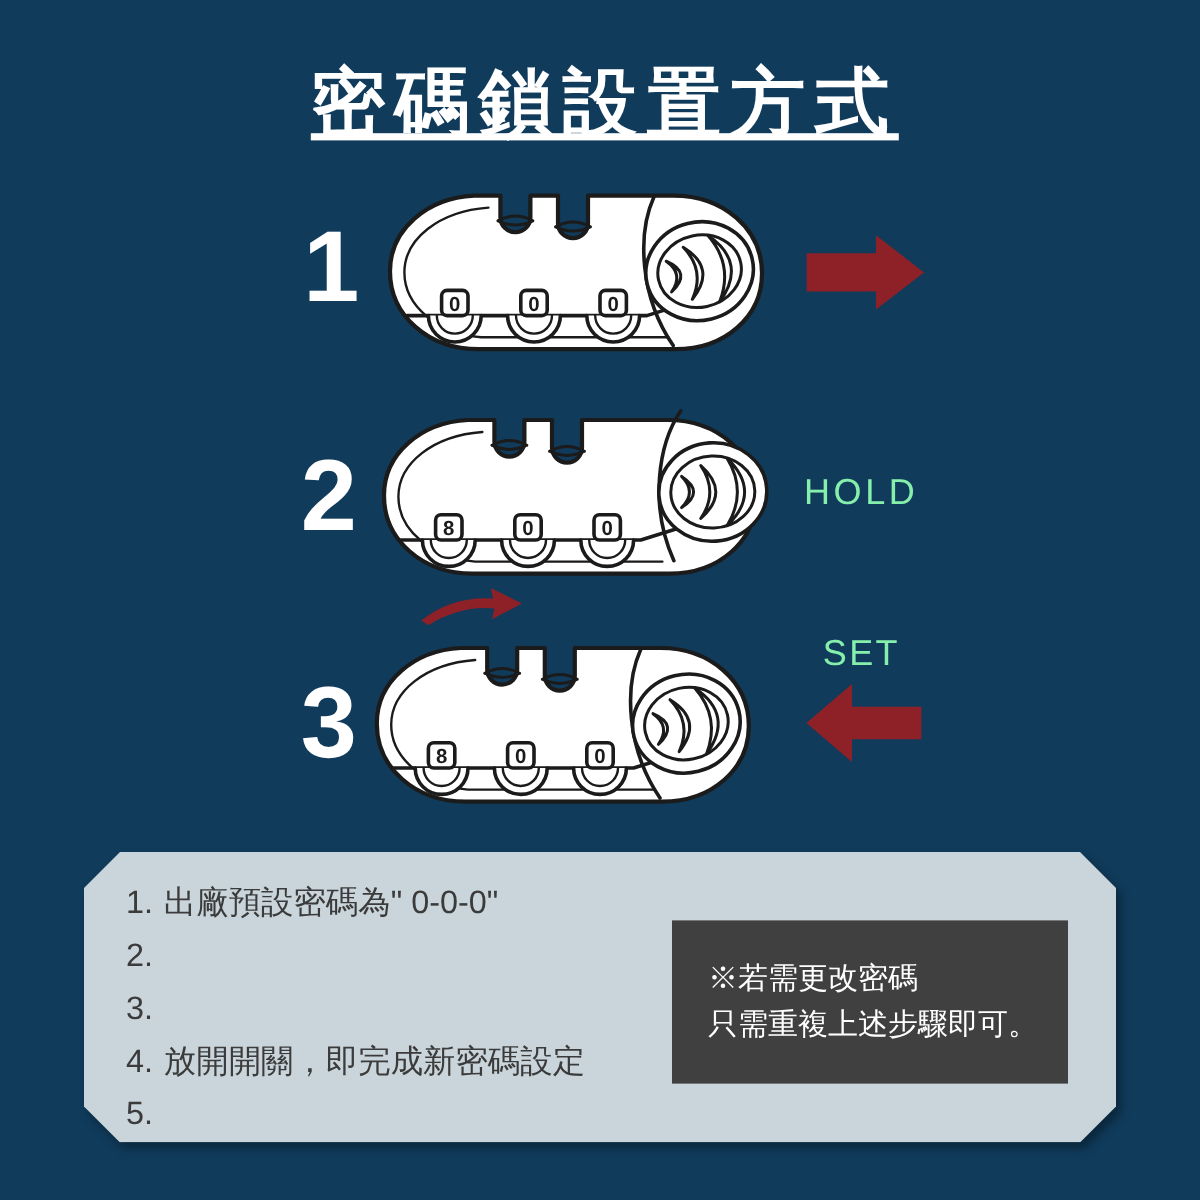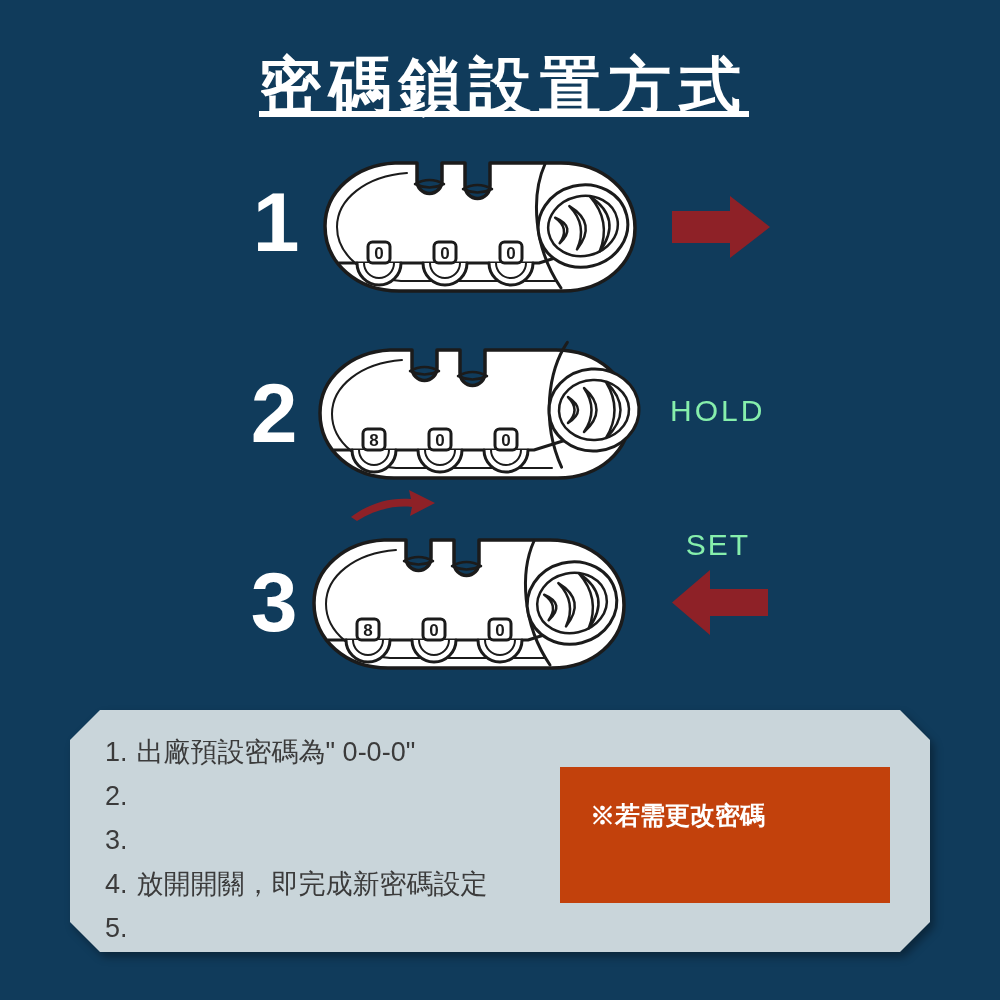--- a/index.html
+++ b/index.html
@@ -32,22 +32,22 @@
   }
   .panel{
     position:relative;width:860px;height:242px;background:#c9d5da;
     clip-path:polygon(30px 0,830px 0,860px 30px,860px 212px,830px 242px,30px 242px,0 212px,0 30px);
   }
   .instructions{position:absolute;left:35px;top:20px;}
   .instr-item{height:44px;display:flex;align-items:center;font-size:27px;color:#3b3b3b;white-space:nowrap;}
   .instr-num{margin-right:9px;}
   .note{
     position:absolute;left:490px;top:57px;width:330px;height:136px;
-    background:#c2410c;color:#ffffff;font-size:25px;line-height:39px;
-    padding:29px 0 0 30px;box-sizing:border-box;font-weight:bold;
+    background:#404040;color:#ffffff;font-size:25px;line-height:39px;
+    padding:29px 0 0 30px;box-sizing:border-box;
   }
 </style>
 </head>
 <body>
 
 <div class="stage">
 
   <h1 class="title">密碼鎖設置方式</h1>
 
   <div class="step-num" style="left:240px;top:180px">1</div>
@@ -189,18 +189,19 @@
           <span class="instr-num">4.</span>
           <span>放開開關，即完成新密碼設定</span>
         </div>
         <div class="instr-item">
           <span class="instr-num">5.</span>
         </div>
       </div>
 
       <div class="note">
         <div>※若需更改密碼</div>
+        <div>只需重複上述步驟即可。</div>
       </div>
 
     </div>
   </div>
 
 </div>
 
 </body></html>

